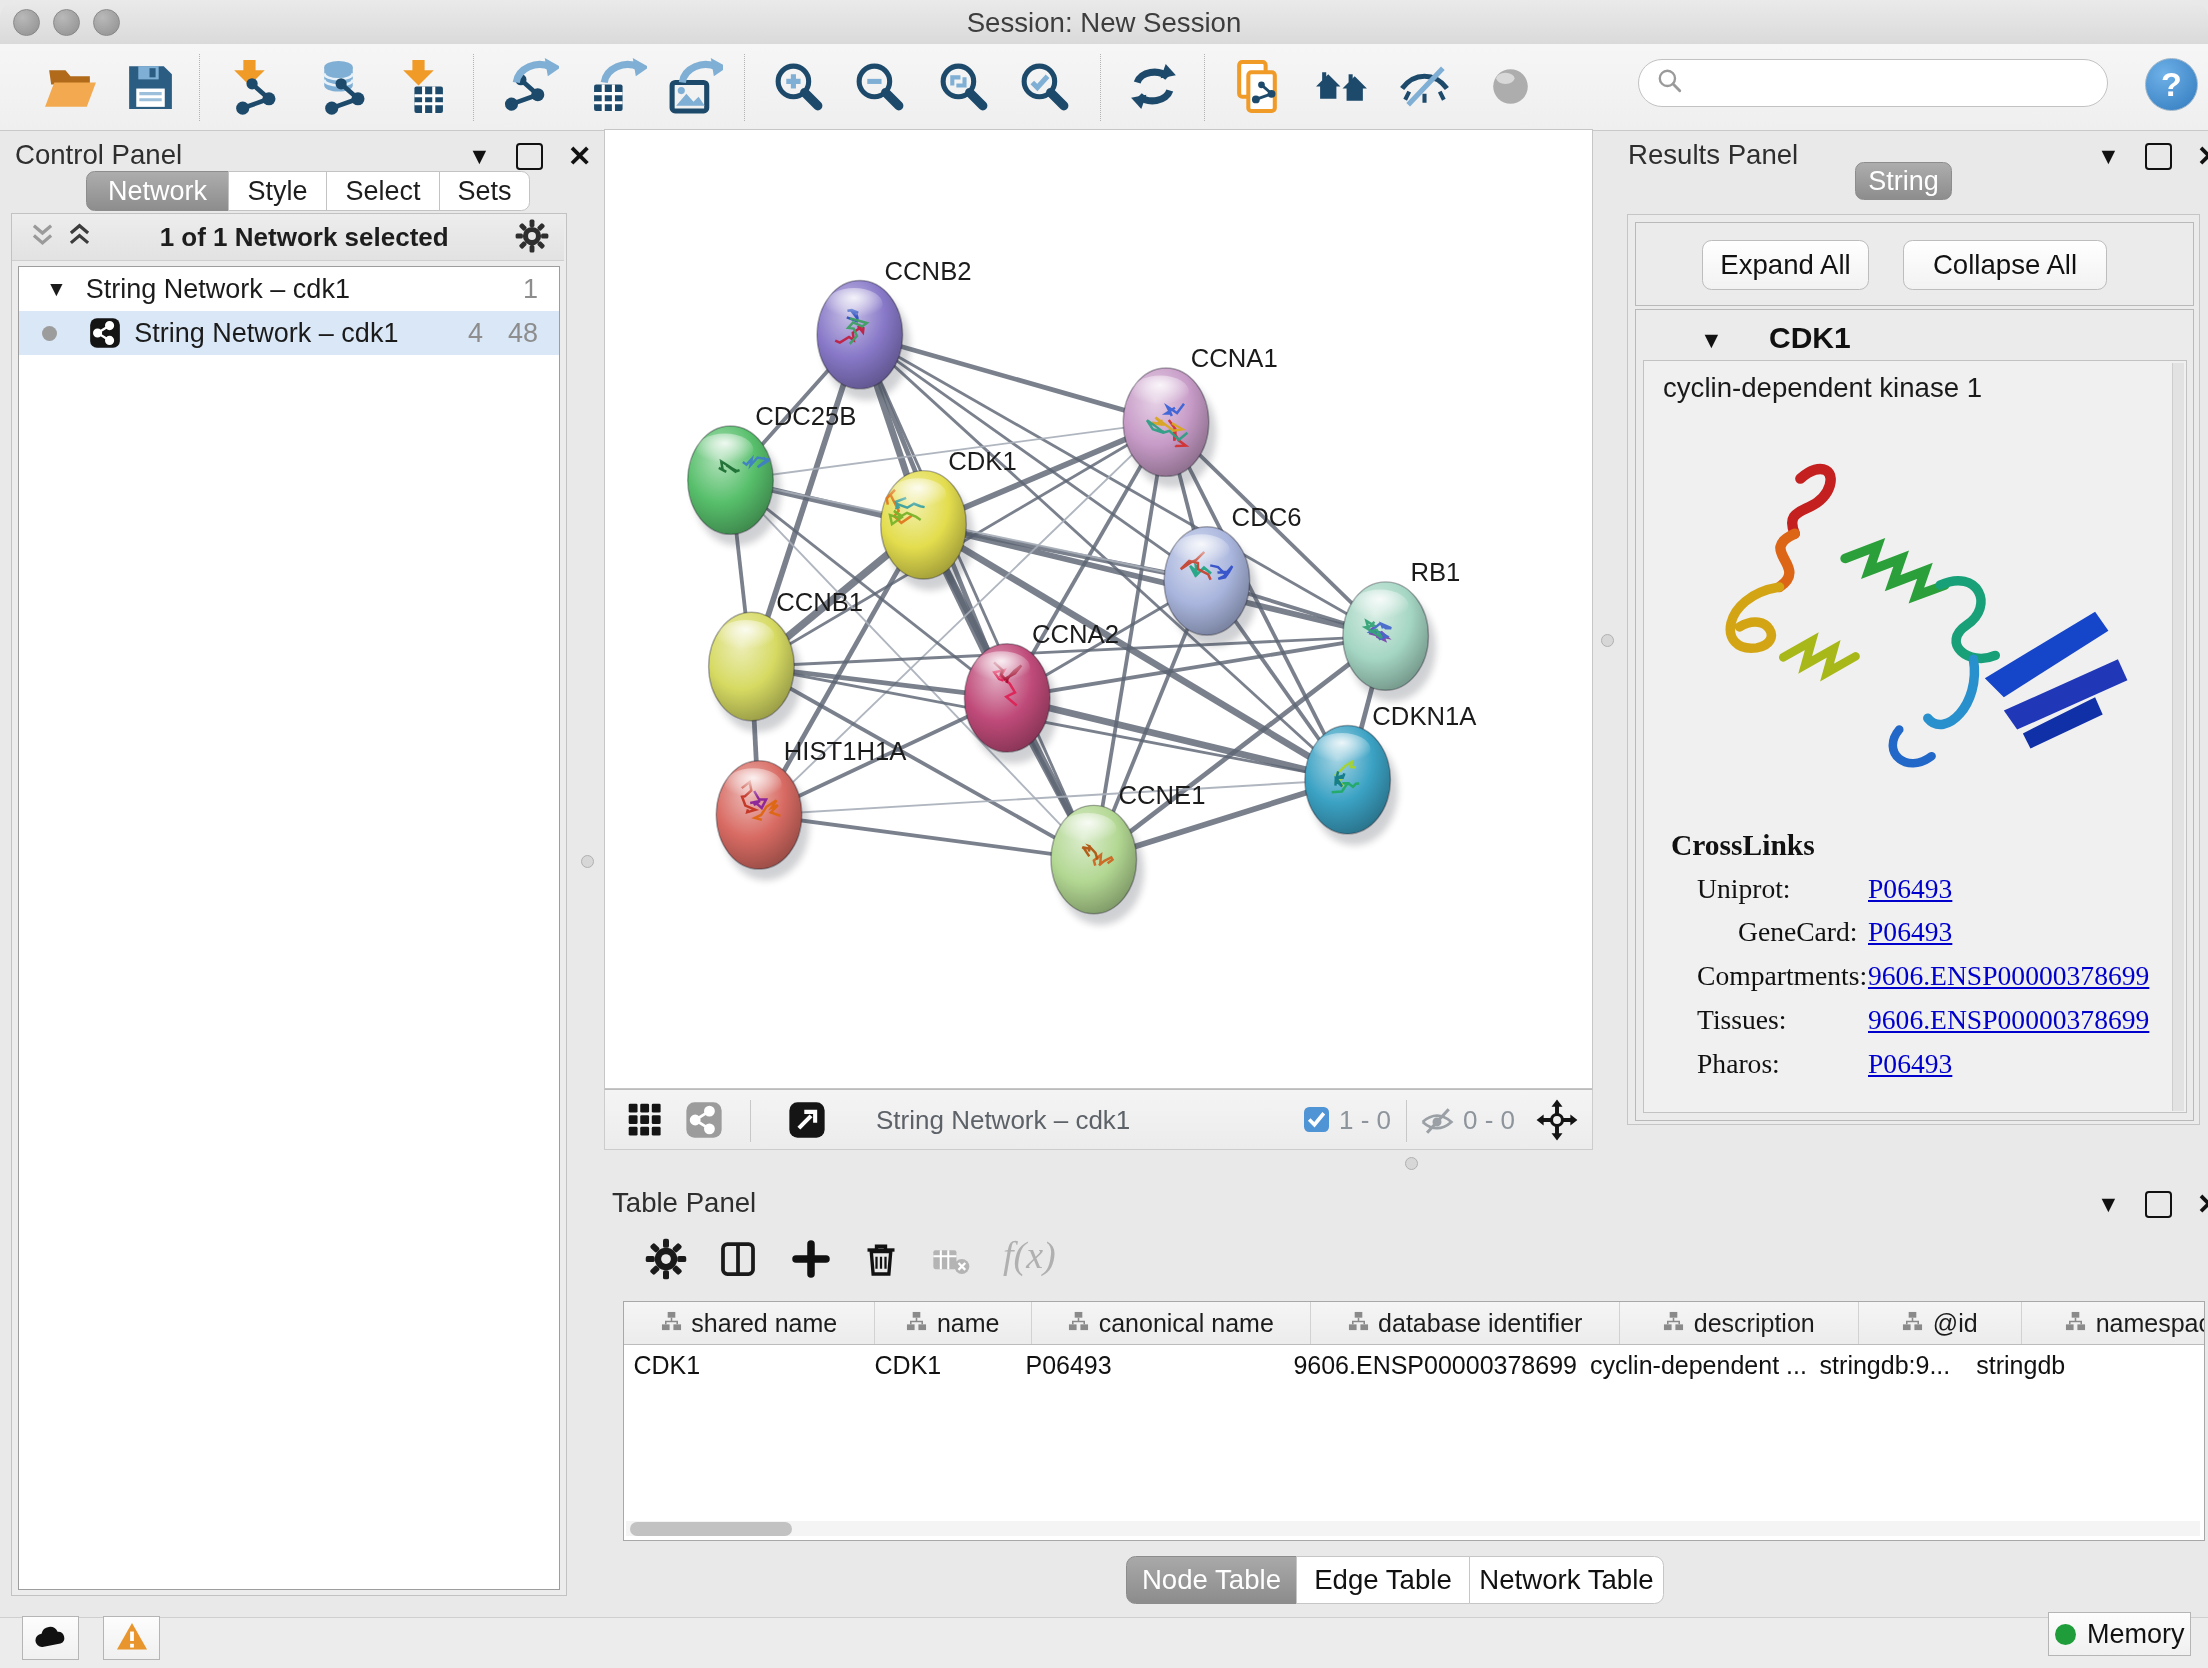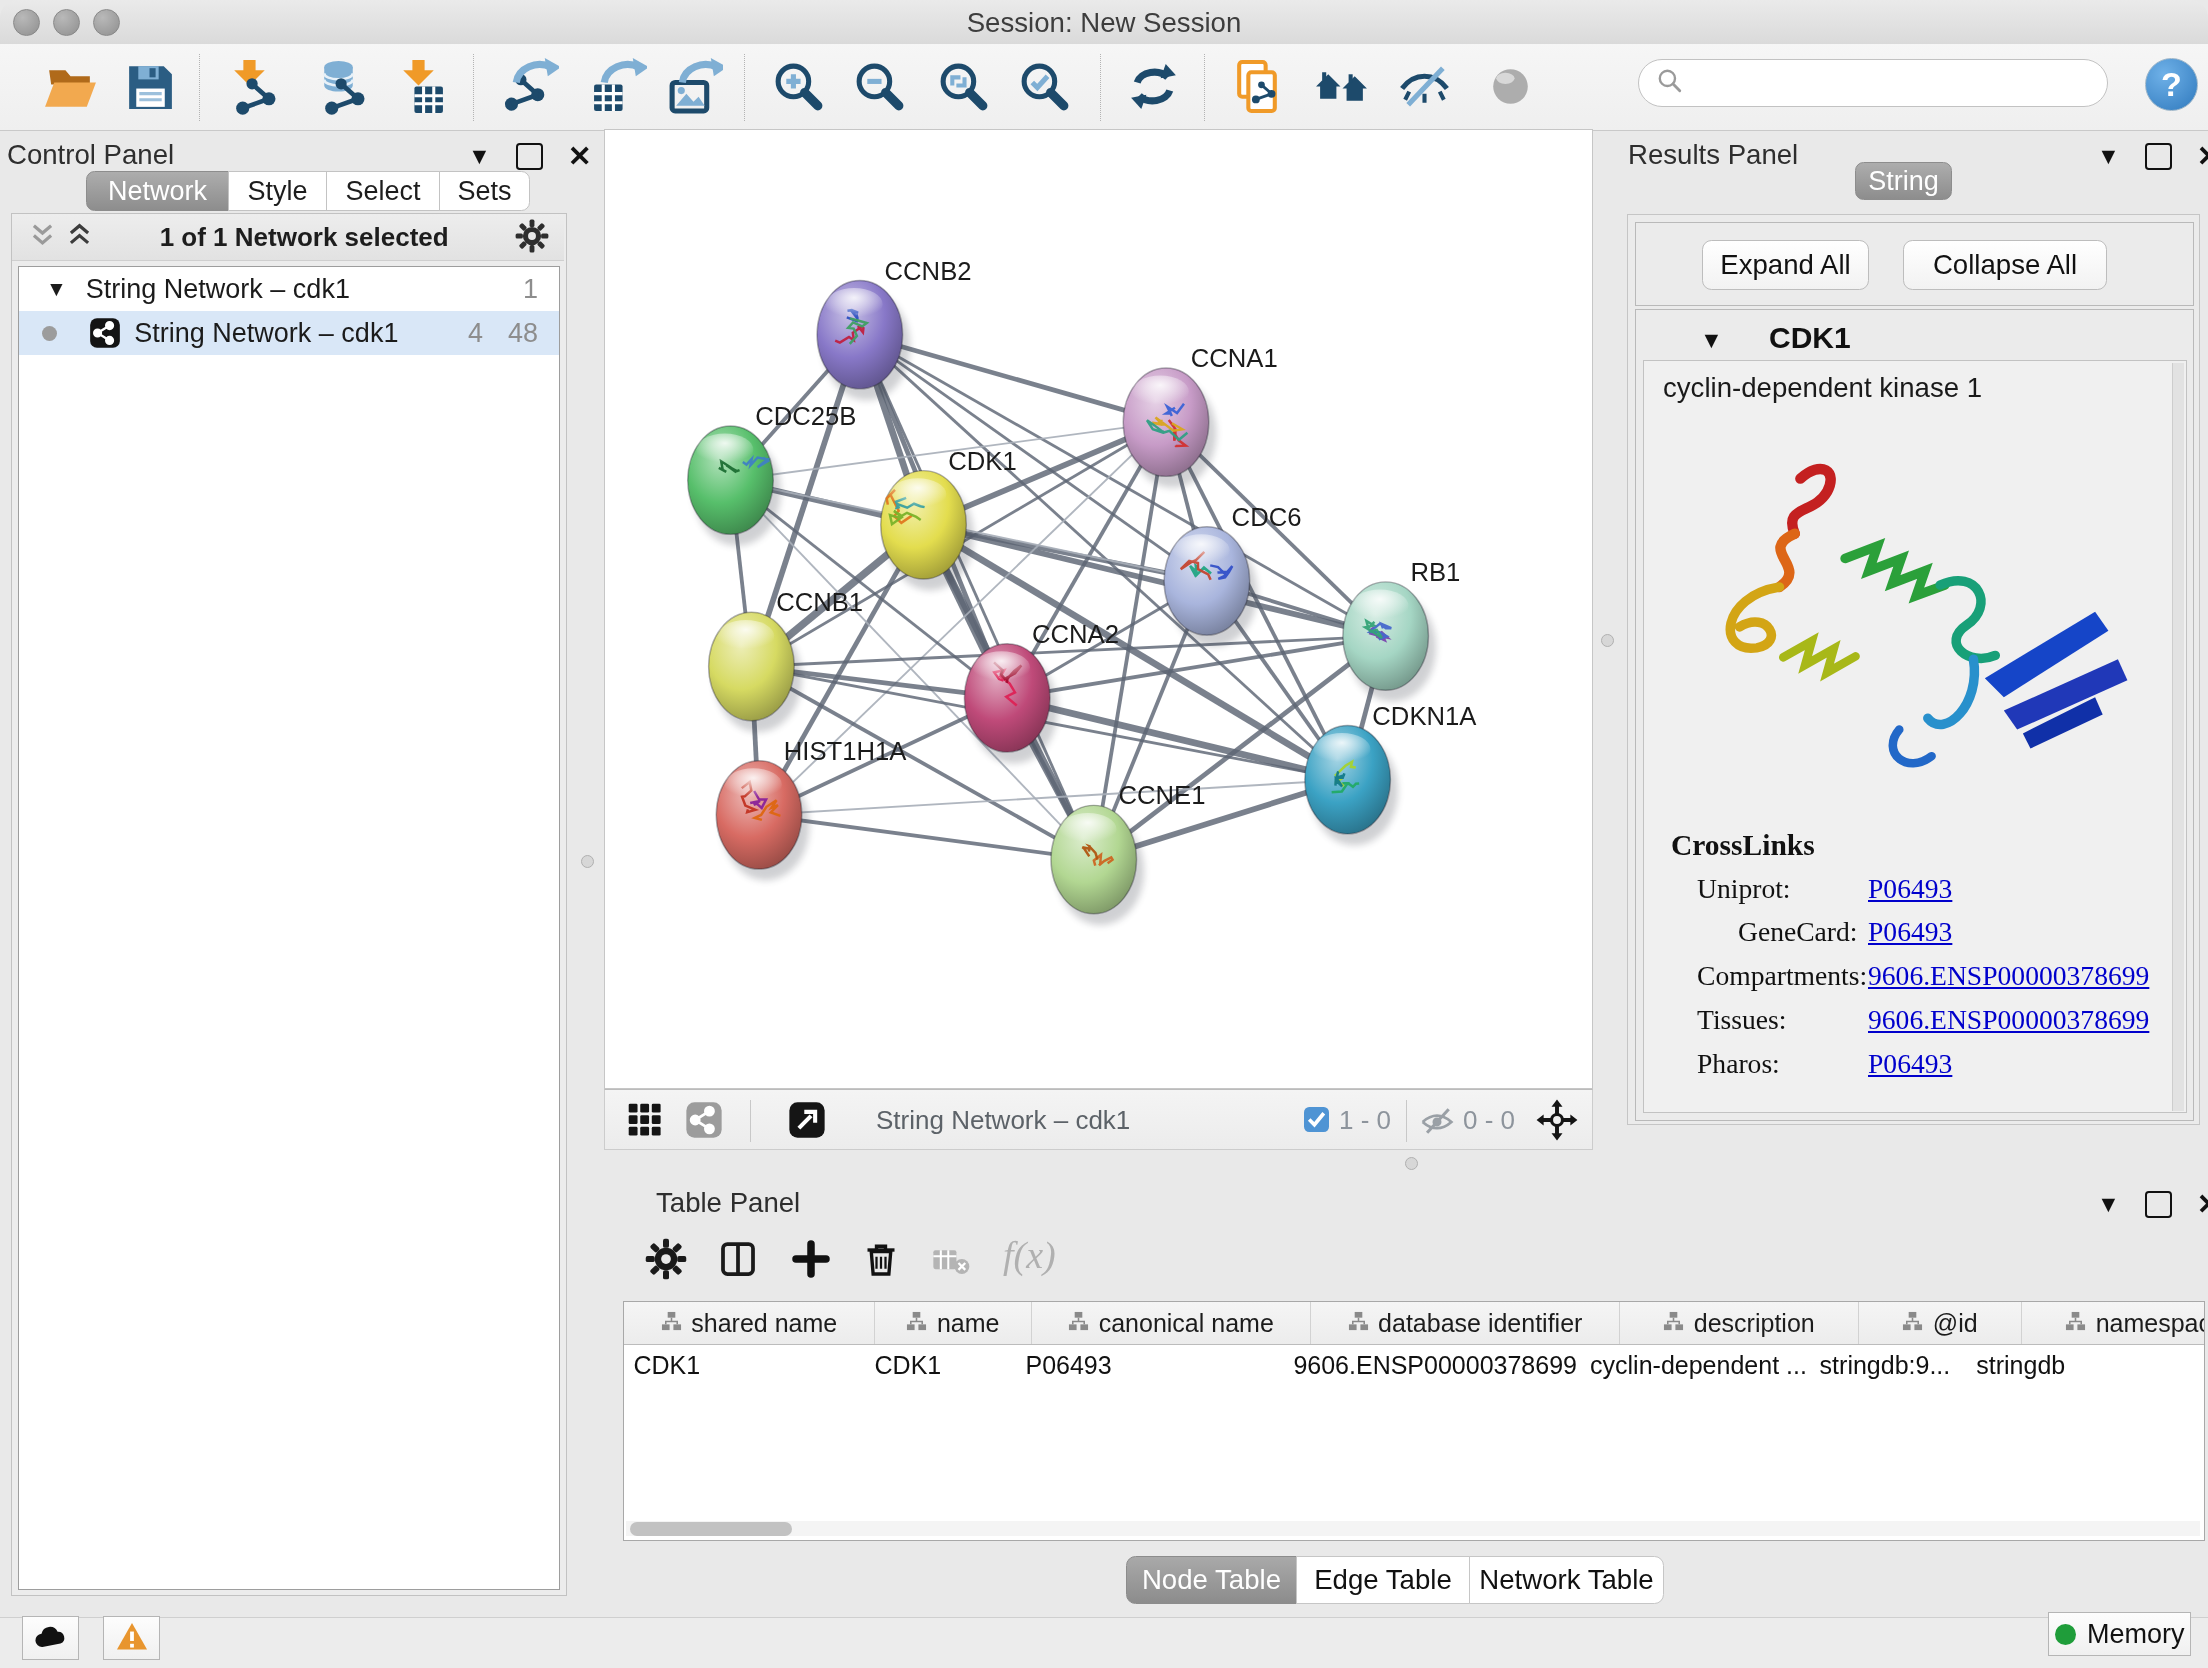--- a/index.html
+++ b/index.html
@@ -256,21 +256,21 @@
       <span>
         <svg width="28.5" height="28.5" viewBox="0 0 30 30">
             <circle cx="12" cy="12" r="8" fill="none" stroke="#9a9a9a" stroke-width="2.5"></circle>
             <path d="M18 18l7 7" stroke="#9a9a9a" stroke-width="3" stroke-linecap="round"></path>
           </svg>
       </span>
     </div>
     <div id="help-btn">?</div>
   </div>
 
-  <div class="abs ptitle" style="left:7px;top:139px;">Control Panel</div>
+  <div class="abs ptitle" style="left:15px;top:139px;">Control Panel</div>
   <div class="pctl" style="left:468px;top:143px;">
     <span class="tri">▼</span>
     <span class="sq"></span>
     <span class="xx">✕</span>
   </div>
   <div id="cp-tabs" class="abs" style="left:86px;top:171px;display:flex;">
       <div class="seg sel" style="width: 143px; border-radius: 8.6px 0px 0px 8.6px; margin-left: 0px;">Network</div>
       <div class="seg" style="width: 99px; border-radius: 0px; margin-left: -1px;">Style</div>
       <div class="seg" style="width: 114px; border-radius: 0px; margin-left: -1px;">Select</div>
       <div class="seg" style="width: 91px; border-radius: 0px 8.6px 8.6px 0px; margin-left: -1px;">Sets</div>
@@ -644,21 +644,21 @@
         <div class="clrow" style="left: 53px; top: 599px;">Compartments:</div>
         <a class="clrow" href="#" style="left: 224px; top: 599px;">9606.ENSP00000378699</a>
         <div class="clrow" style="left: 53px; top: 643px;">Tissues:</div>
         <a class="clrow" href="#" style="left: 224px; top: 643px;">9606.ENSP00000378699</a>
         <div class="clrow" style="left: 53px; top: 687px;">Pharos:</div>
         <a class="clrow" href="#" style="left: 224px; top: 687px;">P06493</a>
       </div>
     <div style="position:absolute;right:1.9px;top:1.9px;width:11.4px;height:748px;background:#e2e2e2;border-left:1px solid #cdcdcd;"></div>
   </div>
 
-  <div class="abs ptitle" style="left:656px;top:1187px;">Table Panel</div>
+  <div class="abs ptitle" style="left:612px;top:1187px;">Table Panel</div>
   <div class="pctl" style="left:2097px;top:1191px;">
     <span class="tri">▼</span>
     <span class="sq"></span>
     <span class="xx">✕</span>
   </div>
   <div class="abs" style="left:605px;top:1225px;width:1604px;height:68px;background:#e9e9e9;">
     <span class="abs" style="left:40px;top:13.3px;width:42px;height:42px;"><svg viewBox="0 0 56 56" width="42" height="42" id="tbl-gear">
           <rect x="24" y="1" width="8" height="12" rx="2.5" fill="#1a1a1a" transform="rotate(0 28 28)"></rect>
           <rect x="24" y="1" width="8" height="12" rx="2.5" fill="#1a1a1a" transform="rotate(45 28 28)"></rect>
           <rect x="24" y="1" width="8" height="12" rx="2.5" fill="#1a1a1a" transform="rotate(90 28 28)"></rect>

